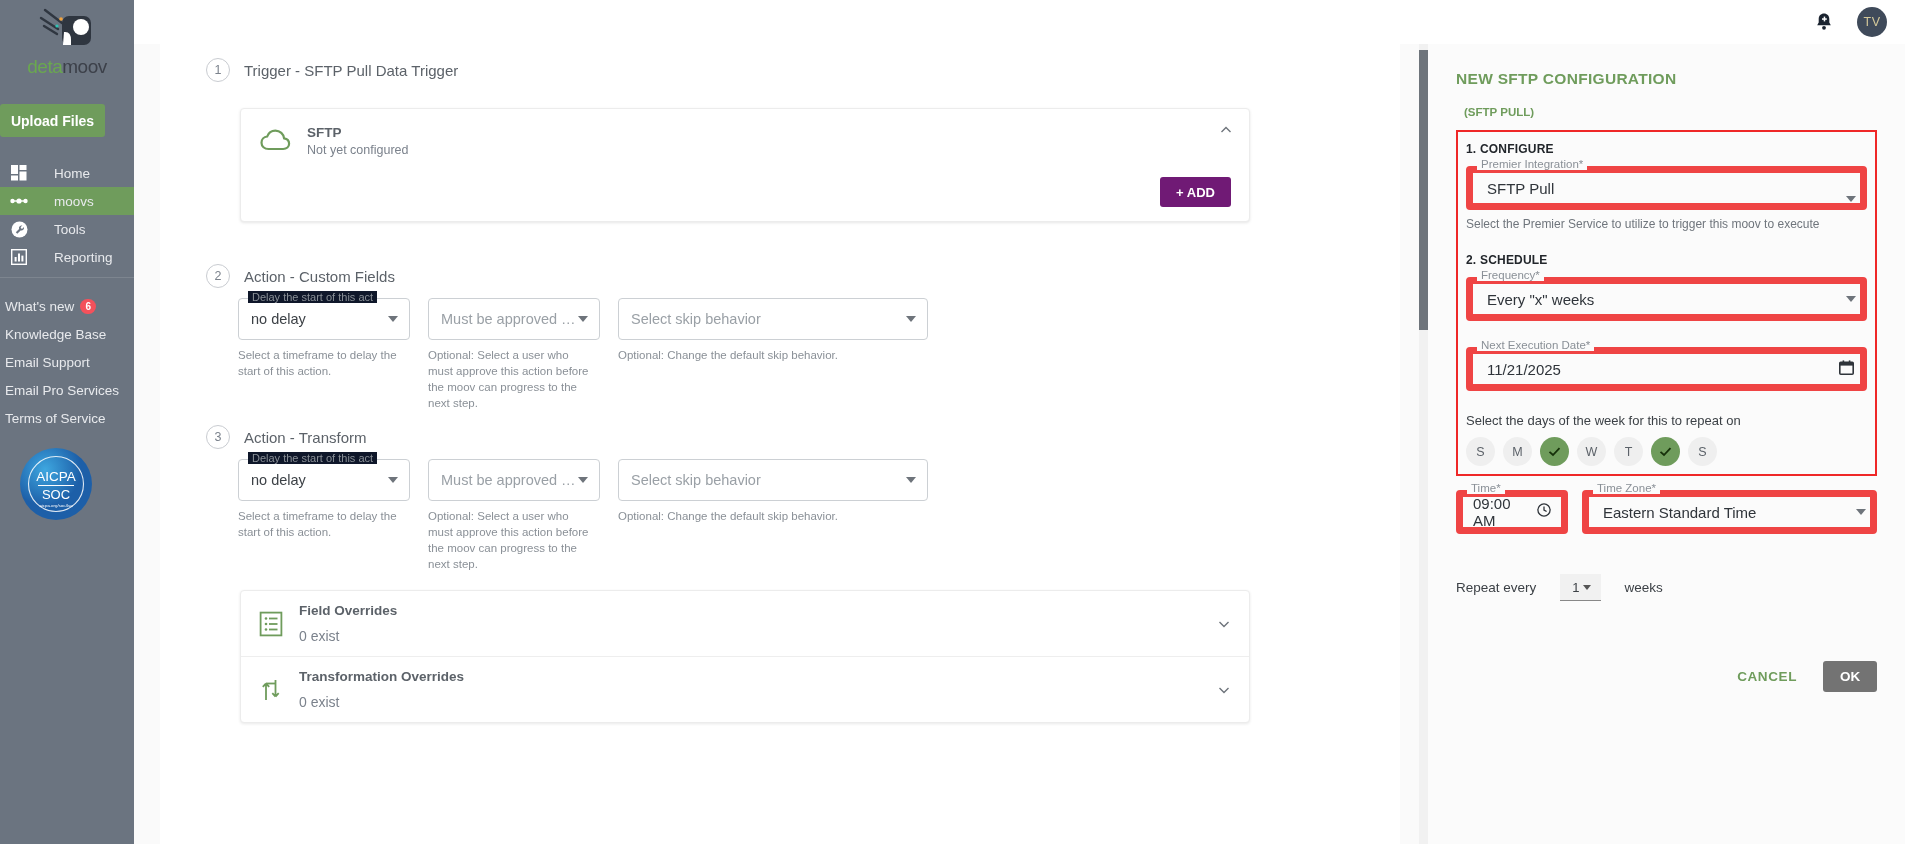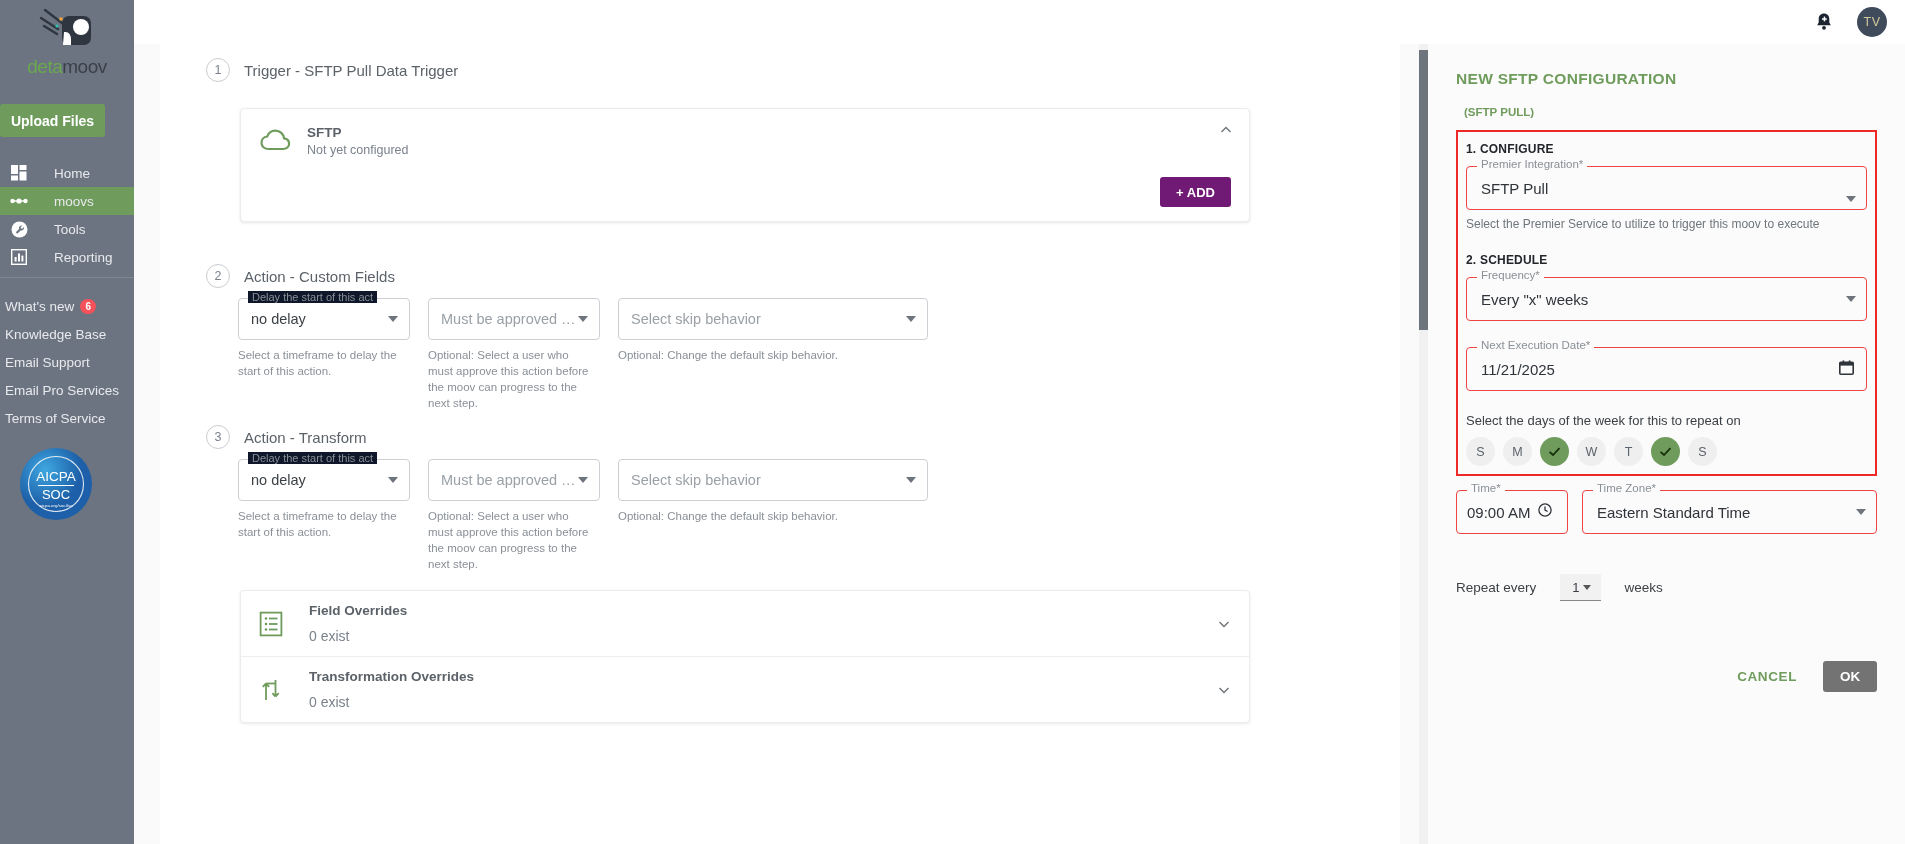--- a/index.html
+++ b/index.html
@@ -123,21 +123,21 @@
   }
   .hint { font-size: 11.5px; color: #8a9097; line-height: 16px; margin-top: 7px; width: 168px; }
   .hint.wide { width: 300px; }
 
   
   .ovr-card {
     margin: 18px 0 0 80px; width: 1010px; background: #fff;
     border: 1px solid #ececec; border-radius: 4px; box-shadow: 0 1px 3px rgba(0,0,0,.09);
   }
   .ovr-row {
-    display: flex; align-items: center; gap: 24px; padding: 12px 18px;
+    display: flex; align-items: center; gap: 14px; padding: 12px 18px;
     position: relative; cursor: pointer;
   }
   .ovr-row + .ovr-row { border-top: 1px solid #eee; }
   .ovr-ico { width: 26px; height: 26px; flex: 0 0 26px; }
   .ovr-name { font-size: 13.5px; font-weight: bold; color: #5c6269; }
   .ovr-sub { font-size: 14px; color: #7b828c; margin-top: 10px; }
   .chev-dn { position: absolute; right: 18px; top: 50%; transform: translateY(-50%); width: 14px; height: 14px; }
 
   
   .scroll-track {
@@ -155,21 +155,21 @@
     background: #fbfbfb; padding: 26px 28px 0 28px; overflow: hidden;
   }
   .panel-title { color: #6f9c5c; font-size: 15.5px; font-weight: bold; letter-spacing: .3px; }
   .panel-sub { color: #6f9c5c; font-size: 11.5px; font-weight: bold; margin-top: 18px; margin-left: 8px; }
 
   .redbox { border: 2px solid #ef2828; margin-top: 12px; padding: 10px 8px 8px 8px; }
   .sec-label { font-size: 12px; font-weight: bold; color: #22262b; letter-spacing: .2px; }
 
   .pfield { position: relative; margin-top: 10px; }
   .pfieldset {
-    border: 1px solid #ef4444; border-radius: 4px; height: 44px;
+    border: 7px solid #ef4444; border-radius: 4px; height: 44px;
     display: flex; align-items: center; padding: 0 14px; background: #fbfbfb;
   }
   .plegend {
     position: absolute; top: -8px; left: 11px; background: #fbfbfb;
     padding: 0 4px; font-size: 11.5px; color: #8a9097;
   }
   .pval { font-size: 15px; color: #2f343a; }
   .phint { font-size: 12px; color: #6f757c; margin-top: 7px; }
 
   .daylabel { font-size: 13px; color: #3c4146; margin-top: 22px; }

